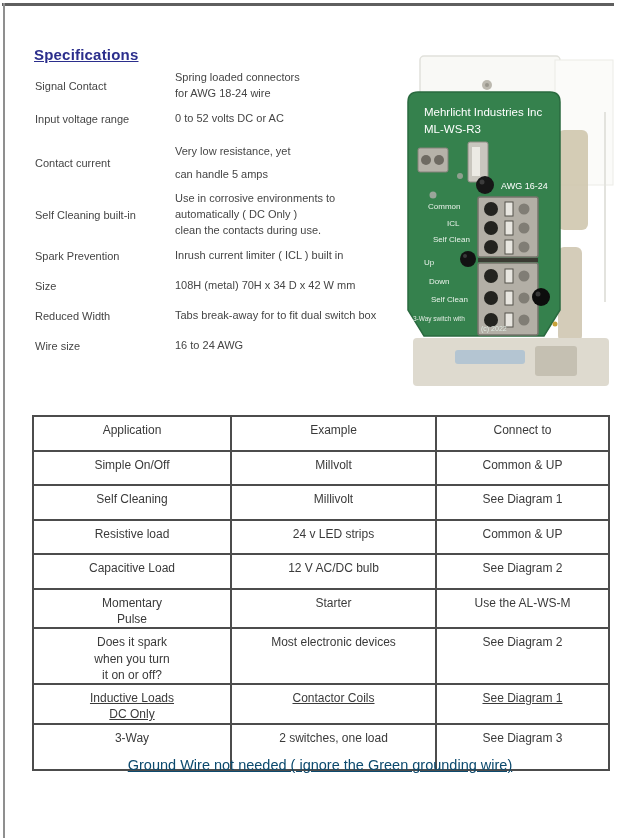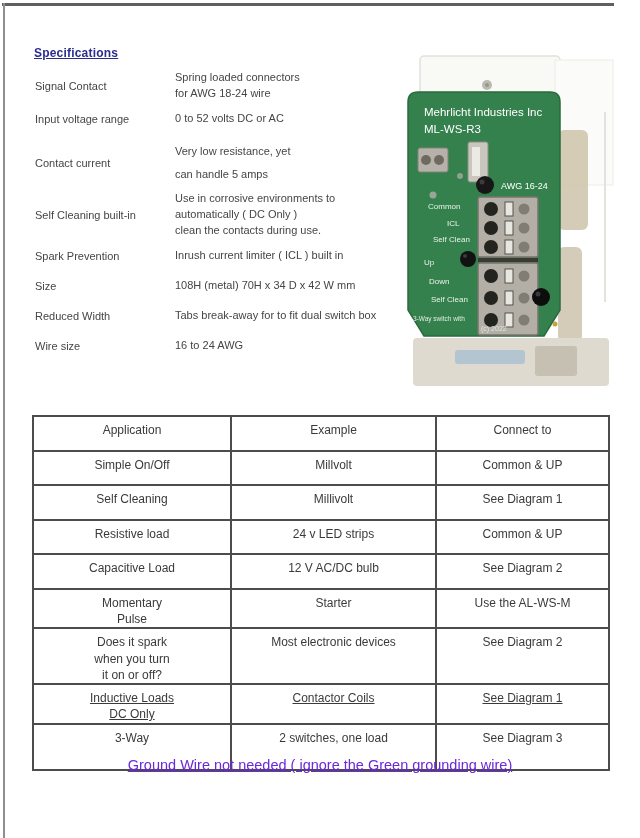--- a/index.html
+++ b/index.html
@@ -17,21 +17,21 @@
   .scan-border-top {
     position: absolute; left: 2px; top: 3px; width: 612px; height: 3px;
     background: #5f5f5f;
   }
   .scan-border-left {
     position: absolute; left: 3px; top: 3px; width: 2px; height: 835px;
     background: #8f8f8f;
   }
   .heading {
     position: absolute; left: 34px; top: 46px;
-    font-size: 12px; font-weight: bold;
+    font-size: 15px; font-weight: bold;
     color: #2b2e8c; text-decoration: underline;
     letter-spacing: 0.2px;
   }
   .spec-row {
     position: absolute; left: 35px; display: flex; align-items: center;
     font-size: 11px; color: #454545;
   }
   .spec-label { width: 140px; flex: 0 0 140px; }
   .spec-value { white-space: pre-line; line-height: 1.45; }
   .spec-value.lh-wide { line-height: 2.05; }
@@ -48,21 +48,21 @@
     border: 2px solid #4c4c4c;
     text-align: center; vertical-align: top;
     padding: 5px 4px 0 4px;
     font-weight: normal;
     white-space: pre-line;
     line-height: 1.35;
   }
   .footer-note {
     position: absolute; left: 0; top: 757px; width: 640px;
     text-align: center;
-    font-size: 14.5px; color: #6d28d9; text-decoration: underline;
+    font-size: 14.5px; color: #0c4a6e; text-decoration: underline;
   }
   svg text { font-family: "Liberation Sans", sans-serif; }
 </style>
 </head>
 <body>
 
 <div class="page">
 
   <div class="scan-border-top"></div>
   <div class="scan-border-left"></div>

